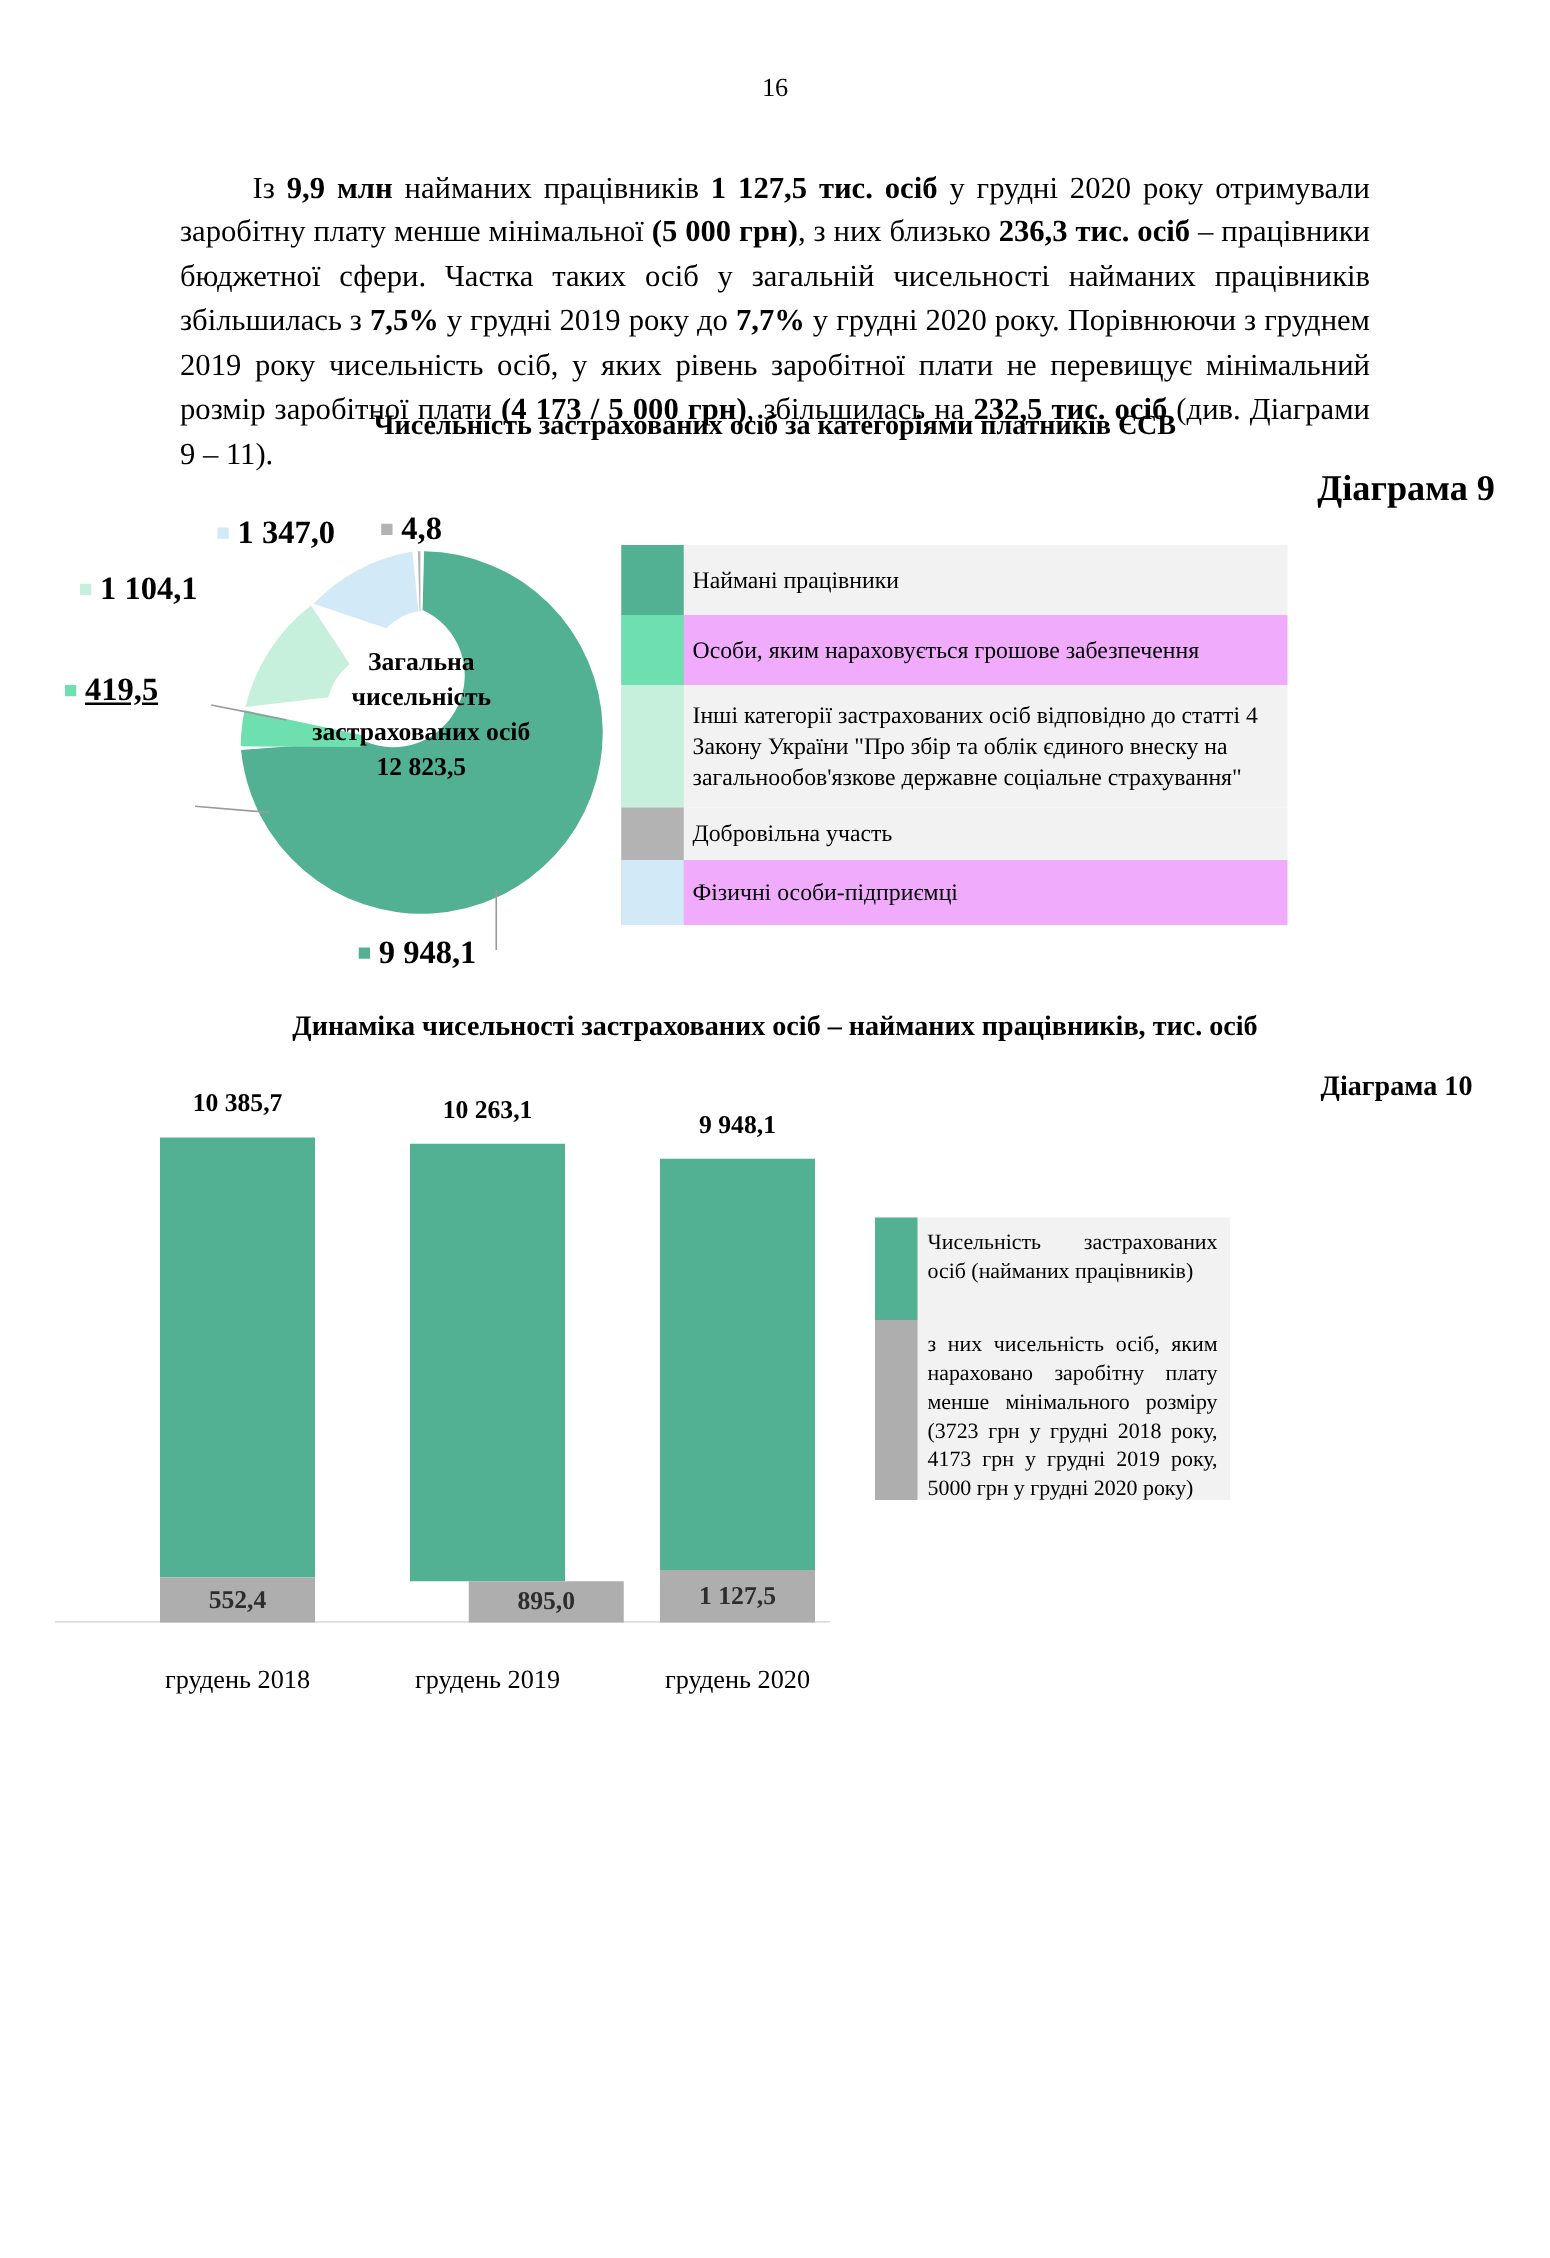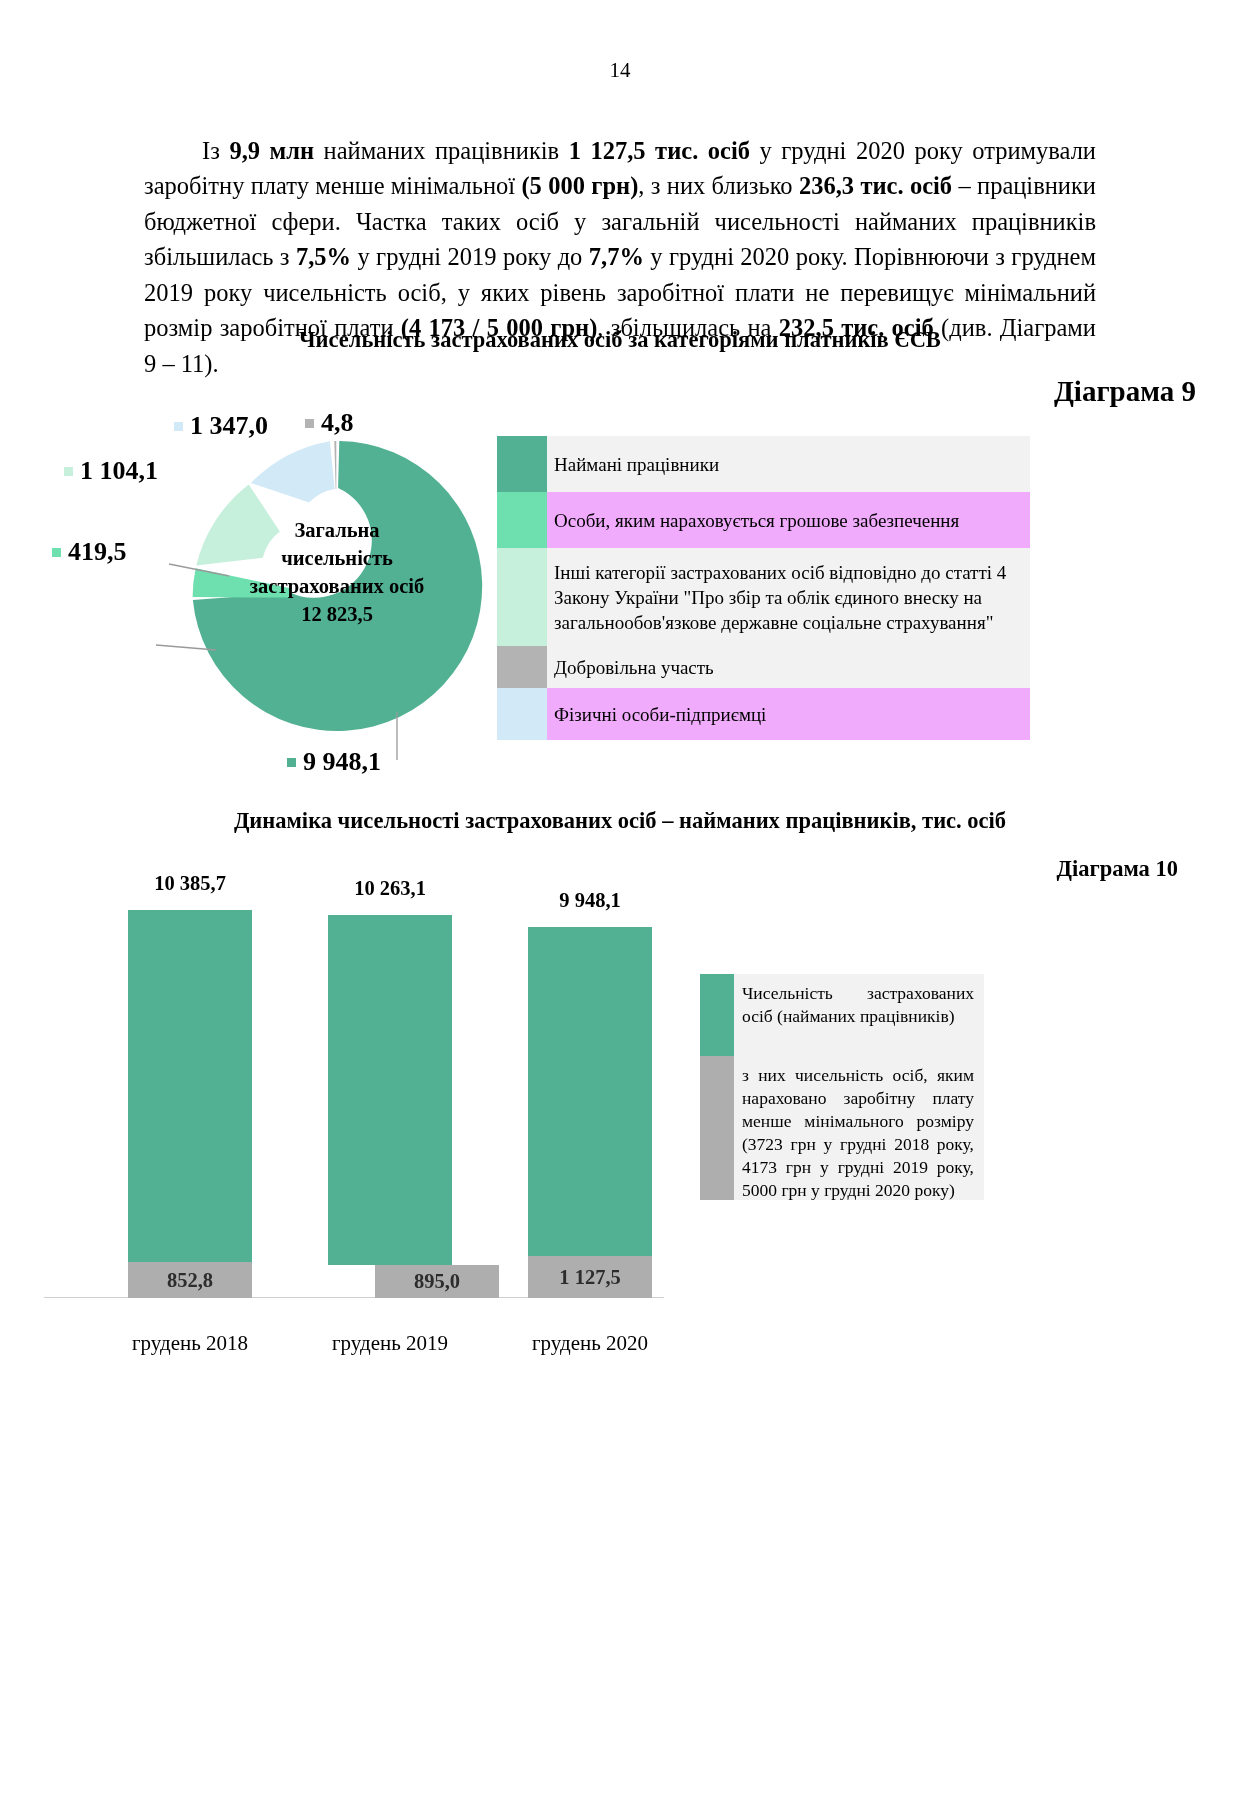--- a/index.html
+++ b/index.html
@@ -238,21 +238,21 @@
     padding: 8px 10px 8px 8px;
     text-align: justify;
     text-align-last: left;
   }
 </style>
 </head>
 <body>
 
 <div class="page">
 
-  <div class="page-number">14</div>
+  <div class="page-number">16</div>
 
   <p class="body-text" id="body-paragraph"><span>Із </span><b>9,9 млн</b><span> найманих працівників </span><b>1 127,5 тис. осіб</b><span> у грудні 2020 року отримували заробітну плату менше мінімальної </span><b>(5 000 грн)</b><span>, з них близько </span><b>236,3 тис. осіб</b><span> – працівники бюджетної сфери. Частка таких осіб у загальній чисельності найманих працівників збільшилась з </span><b>7,5%</b><span> у грудні 2019 року до </span><b>7,7%</b><span> у грудні 2020 року. Порівнюючи з груднем 2019 року чисельність осіб, у яких рівень заробітної плати не перевищує мінімальний розмір заробітної плати </span><b>(4 173 / 5 000 грн)</b><span>, збільшилась на </span><b>232,5 тис. осіб</b><span> (див. Діаграми 9 – 11).</span></p>
 
   <div class="chart9-title">Чисельність застрахованих осіб за категоріями платників ЄСВ</div>
   <div class="diagram9-label">Діаграма 9</div>
 
   <div class="donut-wrap">
 
     <svg class="donut-svg" width="560" height="380" viewBox="0 0 560 380">
 
@@ -311,21 +311,21 @@
     <div class="dlabel" style="left:261px; top:4px;">
       <span class="swatch" style="background:#b3b3b3"></span>
       <span>4,8</span>
     </div>
 
     <div class="dlabel" style="left:20px; top:52px;">
       <span class="swatch" style="background:#c6efdc"></span>
       <span>1 104,1</span>
     </div>
 
-    <div class="dlabel" style="left:8px; top:133px;">
+    <div class="dlabel" style="left:8px; top:133px;text-decoration:underline;">
       <span class="swatch" style="background:#6ee0b0"></span>
       <span>419,5</span>
     </div>
 
     <div class="dlabel" style="left:243px; top:343px;">
       <span class="swatch" style="background:#52b192"></span>
       <span>9 948,1</span>
     </div>
   </div>
 
@@ -355,21 +355,21 @@
   <div class="chart10-title">Динаміка чисельності застрахованих осіб – найманих працівників, тис. осіб</div>
   <div class="diagram10-label">Діаграма 10</div>
 
   <div class="bars-wrap">
     <div class="axis-line"></div>
 
     <div class="bar-col" style="left:84px; height:388px;">
       <div class="bar-value-top">10 385,7</div>
       <div class="bar-main" style="height:352px;"></div>
       <div class="bar-sub" style="height:36px;">
-        <span>852,8</span>
+        <span>552,4</span>
       </div>
     </div>
     <div class="bar-cat" style="left:31px;">грудень 2018</div>
 
     <div class="bar-col" style="left:284px; height:383px;">
       <div class="bar-value-top">10 263,1</div>
       <div class="bar-main" style="height:350px;"></div>
       <div class="bar-sub" style="height:33px;margin-left:47px;">
         <span>895,0</span>
       </div>

